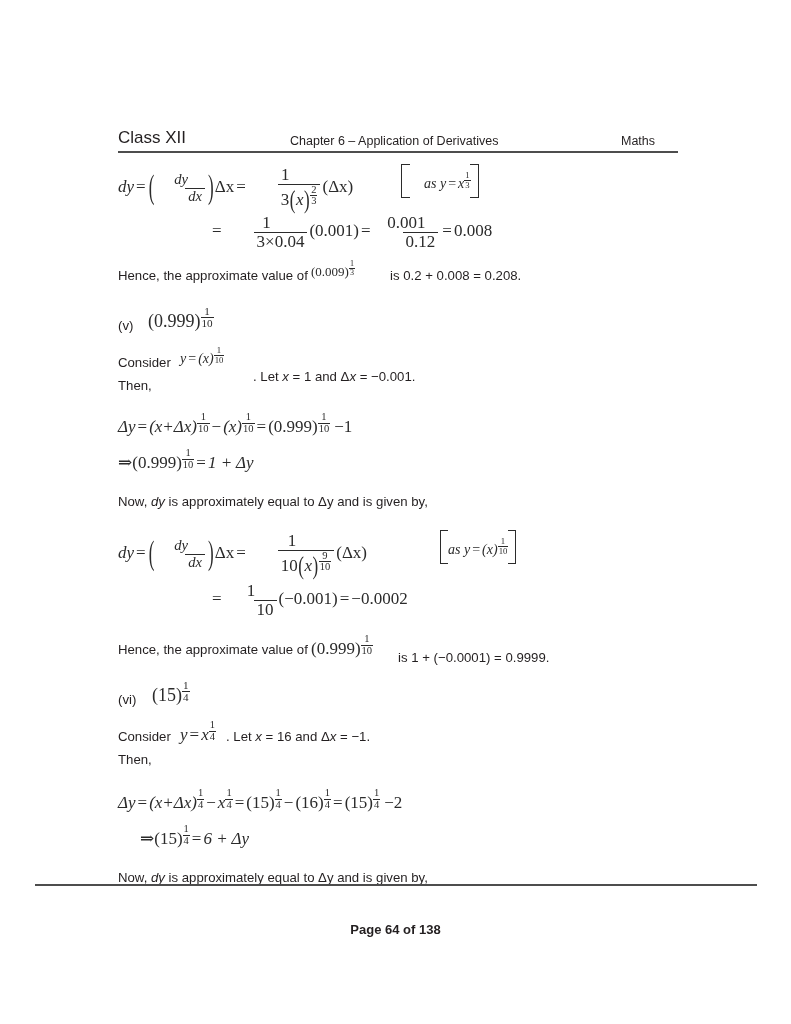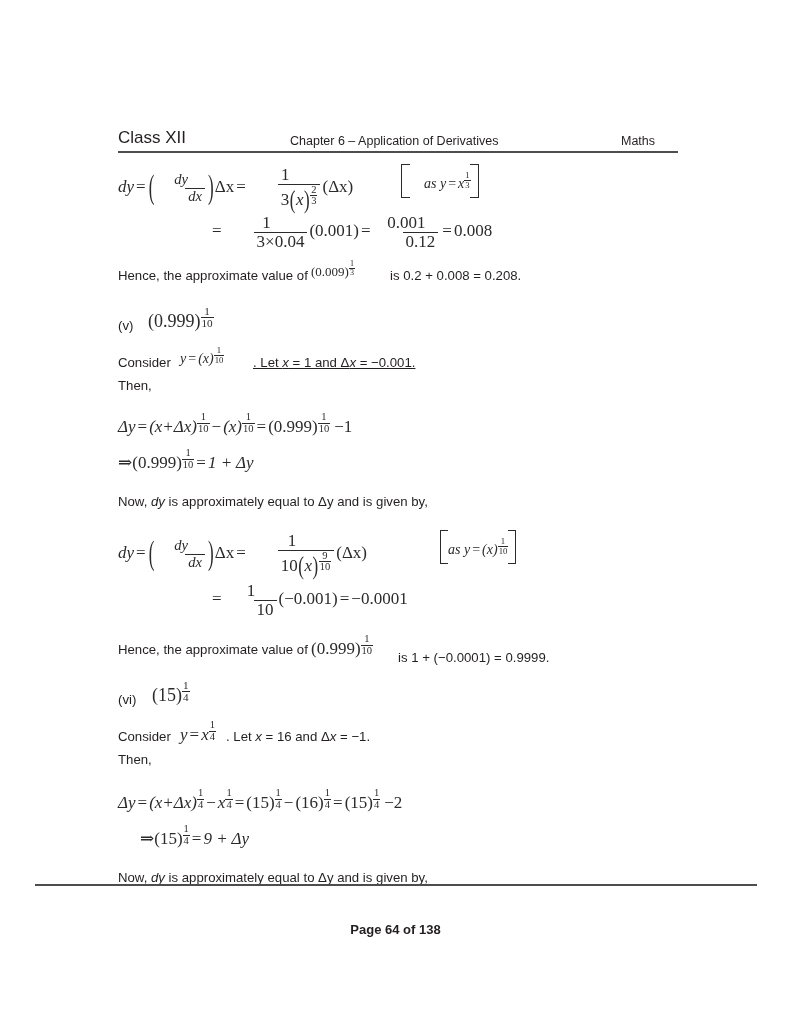--- a/index.html
+++ b/index.html
@@ -196,21 +196,21 @@
     </div>
 
     <div style="height:42px; position:relative; margin-top:14px;">
       <span class="prose" style="position:absolute; left:0; top:14px;">(v)</span>
       <span class="math" style="font-size:18px; position:absolute; left:30px; top:4px;"><span class="up">(0.999)</span><sup class="exp"><span class="ffrac"><span class="fnum">1</span><span class="fden">10</span></span></sup></span>
     </div>
 
     <div class="prose" style="height:32px; position:relative;">
       <span style="position:absolute; left:0; top:9px;">Consider</span>
       <span class="math" style="font-size:14px; position:absolute; left:62px; top:2px;"><span>y</span><span class="op">=</span><span>(x)</span><sup class="exp"><span class="ffrac"><span class="fnum">1</span><span class="fden">10</span></span></sup></span>
-      <span style="position:absolute; left:135px; top:9px;text-decoration:underline;">. Let <em>x</em> = 1 and Δ<em>x</em> = −0.001.</span>
+      <span style="position:absolute; left:135px; top:23px;">. Let <em>x</em> = 1 and Δ<em>x</em> = −0.001.</span>
     </div>
 
     <div class="prose" style="height:24px;">Then,</div>
 
     <div class="eqline" style="height:38px; margin-top:8px;">
       <span class="math" style="font-size:17px; position:absolute; left:0; top:4px;">
         <span>Δy</span><span class="op">=</span><span>(x+Δx)</span><sup class="exp"><span class="ffrac"><span class="fnum">1</span><span class="fden">10</span></span></sup><span class="op">−</span><span>(x)</span><sup class="exp"><span class="ffrac"><span class="fnum">1</span><span class="fden">10</span></span></sup><span class="op">=</span><span class="up">(0.999)</span><sup class="exp"><span class="ffrac"><span class="fnum">1</span><span class="fden">10</span></span></sup><span class="up" style="padding-left:4px;">−1</span>
       </span>
     </div>
 
@@ -226,21 +226,21 @@
       <span class="math" style="font-size:17px; position:absolute; left:0px; top:6px;">
         <span>dy</span><span class="op">=</span><span class="paren-l">(</span><span class="frac" style="font-size:0.86em;"><span class="num">dy</span><span class="den">dx</span></span><span class="paren-r">)</span><span class="up">Δx</span><span class="op">=</span><span class="frac"><span class="num up">1</span><span class="den"><span class="up">10</span><span class="paren-m-l">(</span><span>x</span><span class="paren-m-r">)</span><sup class="exp"><span class="ffrac"><span class="fnum">9</span><span class="fden">10</span></span></sup></span></span><span class="up">(Δx)</span>
       </span>
       <span class="note" style="font-size:14px; position:absolute; left:322px; top:4px;">
         <span class="up">as</span>&nbsp;<span>y</span><span class="op">=</span><span>(x)</span><sup class="exp"><span class="ffrac"><span class="fnum">1</span><span class="fden">10</span></span></sup>
       </span>
     </div>
 
     <div class="eqline" style="height:46px;">
       <span class="math" style="font-size:17px; position:absolute; left:92px; top:2px;">
-        <span class="op">=</span><span class="frac"><span class="num up">1</span><span class="den up">10</span></span><span class="up">(−0.001)</span><span class="op">=</span><span class="up">−0.0001</span>
+        <span class="op">=</span><span class="frac"><span class="num up">1</span><span class="den up">10</span></span><span class="up">(−0.001)</span><span class="op">=</span><span class="up">−0.0002</span>
       </span>
     </div>
 
     <div class="prose" style="height:32px; position:relative; margin-top:6px;">
       <span style="position:absolute; left:0; top:8px;">Hence, the approximate value of</span>
       <span class="math" style="font-size:17px; position:absolute; left:193px; top:2px;"><span class="up">(0.999)</span><sup class="exp"><span class="ffrac"><span class="fnum">1</span><span class="fden">10</span></span></sup></span>
       <span style="position:absolute; left:280px; top:16px;">is 1 + (−0.0001) = 0.9999.</span>
     </div>
 
     <div style="height:42px; position:relative; margin-top:12px;">
@@ -257,21 +257,21 @@
     <div class="prose" style="height:26px;">Then,</div>
 
     <div class="eqline" style="height:38px; margin-top:8px;">
       <span class="math" style="font-size:17px; position:absolute; left:0; top:4px;">
         <span>Δy</span><span class="op">=</span><span>(x+Δx)</span><sup class="exp"><span class="ffrac"><span class="fnum">1</span><span class="fden">4</span></span></sup><span class="op">−</span><span>x</span><sup class="exp"><span class="ffrac"><span class="fnum">1</span><span class="fden">4</span></span></sup><span class="op">=</span><span class="up">(15)</span><sup class="exp"><span class="ffrac"><span class="fnum">1</span><span class="fden">4</span></span></sup><span class="op">−</span><span class="up">(16)</span><sup class="exp"><span class="ffrac"><span class="fnum">1</span><span class="fden">4</span></span></sup><span class="op">=</span><span class="up">(15)</span><sup class="exp"><span class="ffrac"><span class="fnum">1</span><span class="fden">4</span></span></sup><span class="up" style="padding-left:4px;">−2</span>
       </span>
     </div>
 
     <div class="eqline" style="height:36px;">
       <span class="math" style="font-size:17px; position:absolute; left:0; top:2px;margin-left:22px;">
-        <span class="up">⇒</span><span class="up">(15)</span><sup class="exp"><span class="ffrac"><span class="fnum">1</span><span class="fden">4</span></span></sup><span class="op">=</span><span>9 + Δy</span>
+        <span class="up">⇒</span><span class="up">(15)</span><sup class="exp"><span class="ffrac"><span class="fnum">1</span><span class="fden">4</span></span></sup><span class="op">=</span><span>6 + Δy</span>
       </span>
     </div>
 
     <div class="prose" style="height:28px; margin-top:10px;"><span>Now, <em>dy</em> is approximately equal to Δy and is given by,</span></div>
 
   </div>
 
   <div class="footer-rule"></div>
   <div class="footer-text">Page 64 of 138</div>
 

